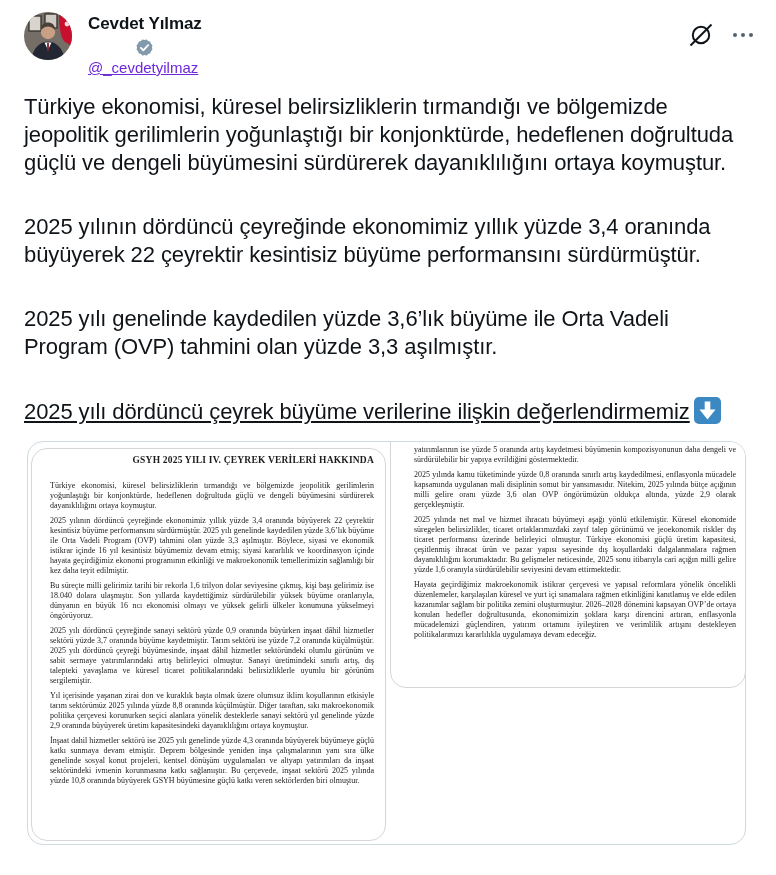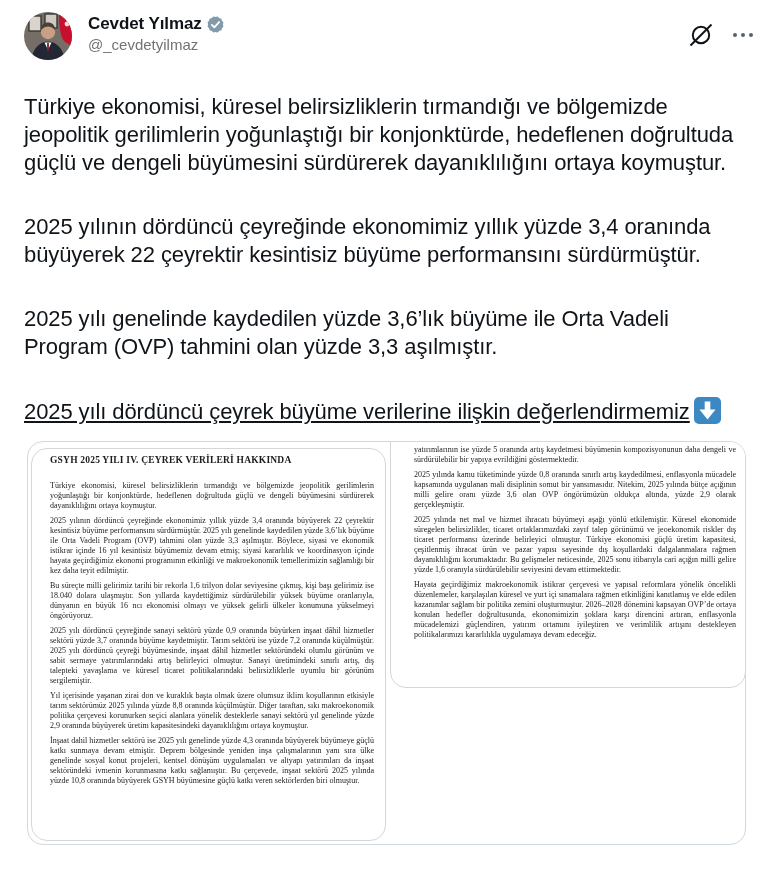--- a/index.html
+++ b/index.html
@@ -4,24 +4,24 @@
 <style>
   * { margin:0; padding:0; box-sizing:border-box; }
   html,body { width:776px; height:875px; background:#ffffff; overflow:hidden;
               font-family:"Liberation Sans", sans-serif; color:#0f1419; }
 
   
   .header { position:relative; padding:12px 16px 0 24px; height:60px; }
   .avatar { position:absolute; left:24px; top:12px; width:48px; height:48px;
             border-radius:50%; overflow:hidden; cursor:pointer; }
   .id-block { position:absolute; left:88px; top:14px; cursor:pointer; }
-  .name-row { display:flex; align-items:center; gap:4px; }
+  .name-row { display:flex; align-items:center; gap:4px;flex-direction:column; }
   .name { font-size:17px; font-weight:800; letter-spacing:-0.1px; }
   .badge { width:19px; height:19px; display:inline-block; }
-  .handle { font-size:15px; color:#737373; margin-top:2px; }
+  .handle { font-size:15px; color:#6d28d9; margin-top:2px;text-decoration:underline; }
   .top-actions { position:absolute; right:22px; top:22px; display:flex; align-items:center; gap:18px; }
   .grok-btn, .more-btn { cursor:pointer; display:flex; align-items:center; }
 
   
   .tweet-body { margin:33px 24px 0 24px; font-size:22px; line-height:28px; letter-spacing:-0.1px; }
   .tweet-body p { margin-bottom:36px; }
   .tweet-body p:last-child { margin-bottom:15px;text-decoration:underline; }
   .emoji-box { display:inline-block; width:27px; height:27px; vertical-align:-5px; margin-left:4px; }
 
   
@@ -30,21 +30,21 @@
                 overflow:hidden; cursor:pointer; }
   .page-outline { position:absolute; border:1px solid #d6d6d6; border-radius:16px; background:#ffffff; }
   .page-left  { left:3px;  top:6px;   width:355px; height:393px; }
   .page-right { left:362px; top:-16px; width:356px; height:262px; }
 
   .doc { font-family:"Liberation Serif", serif; color:#1c1c1c; font-size:8px;
          line-height:10px; text-align:justify; }
   .doc p { margin-bottom:5px; }
   .doc-col-left  { position:absolute; left:22px;  top:8px; width:324px; }
   .doc-col-right { position:absolute; left:386px; top:3px; width:322px; }
-  .doc-title { text-align:left; font-weight:700; font-size:9.5px; line-height:21px;
+  .doc-title { text-align:right; font-weight:700; font-size:9.5px; line-height:21px;
                margin-bottom:10px; letter-spacing:0.2px; }
 </style>
 </head>
 <body>
 
 <div class="header">
 
   <div class="avatar">
     <svg width="48" height="48" viewBox="0 0 48 48">
       <rect x="0" y="0" width="48" height="48" fill="#746e67"></rect>

